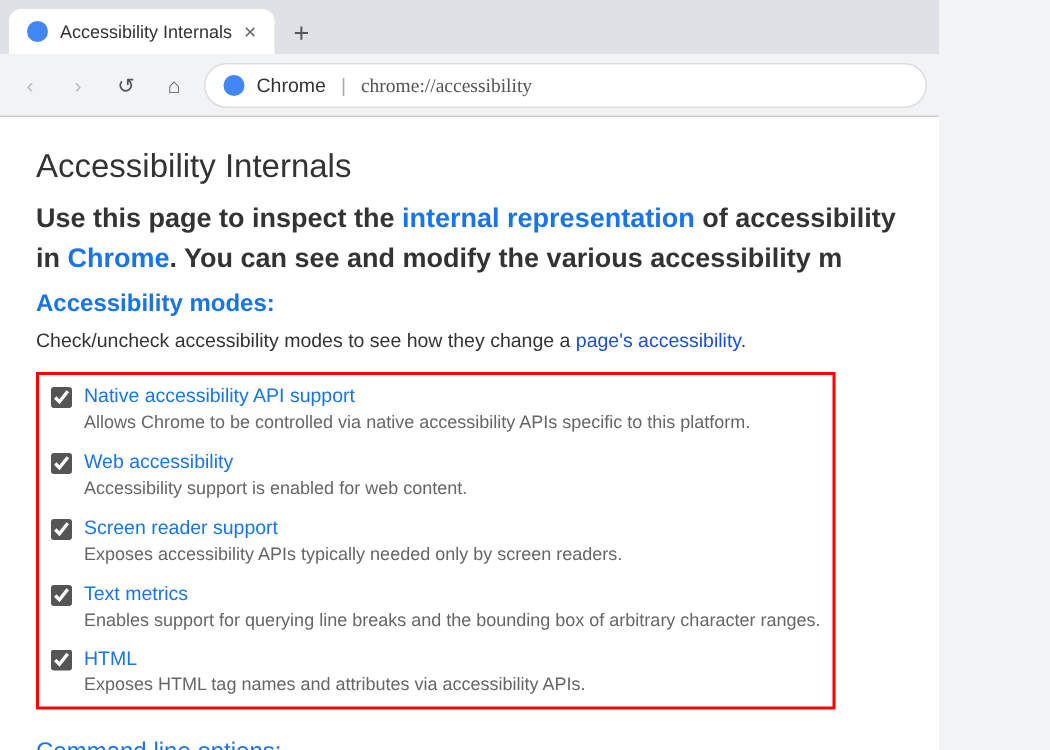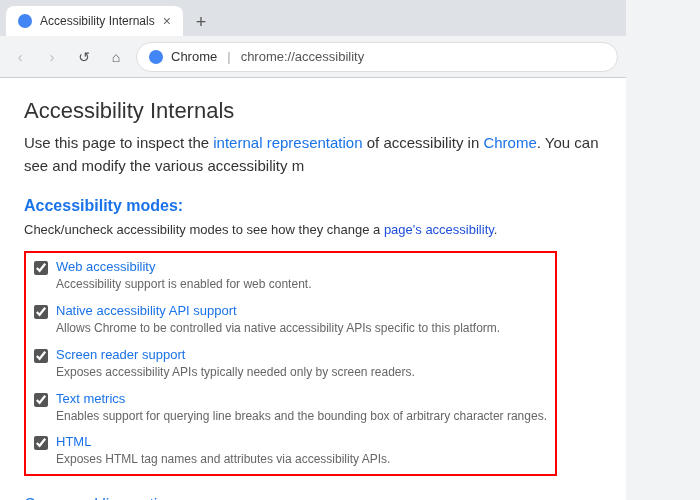--- a/index.html
+++ b/index.html
@@ -17,28 +17,28 @@
     .new-tab-btn { width: 28px; height: 28px; display: flex; align-items: center; justify-content: center; font-size: 18px; color: #555; cursor: pointer; margin-left: 4px; }
 
     
     .address-bar { display: flex; align-items: center; background: #f1f3f4; padding: 4px 8px; gap: 8px; height: 42px; border-bottom: 1px solid #ccc; }
     .nav-btn { width: 24px; height: 24px; display: flex; align-items: center; justify-content: center; color: #555; font-size: 14px; cursor: pointer; border-radius: 50%; }
     .nav-btn.disabled { color: #bbb; cursor: default; }
     .url-bar { display: flex; align-items: center; background: #fff; border-radius: 20px; padding: 4px 12px; flex: 1; height: 30px; gap: 8px; border: 1px solid #ddd; }
     .url-favicon { width: 14px; height: 14px; border-radius: 50%; background: #4285f4; flex-shrink: 0; }
     .url-site { color: #333; font-size: 13px; font-weight: 500; }
     .url-sep { color: #aaa; margin: 0 2px; }
-    .url-path { color: #555; font-size: 13px; }
+    .url-path { color: #555; font-size: 13px; font-family: Liberation Serif, serif; }
 
     
     .page-content { background: #fff; flex: 1; overflow-y: auto; padding: 20px 24px; }
 
     
     .page-title { font-size: 22px; font-weight: normal; color: #333; margin-bottom: 8px; }
-    .page-desc { font-size: 15px; color: #333; line-height: 1.5; margin-bottom: 20px; }
+    .page-desc { font-size: 18px; color: #333; line-height: 1.5; margin-bottom: 8px; font-weight: bold; }
     .page-desc a, .inline-link { color: #1a73e8; text-decoration: none; }
 
     
     .section-heading { font-size: 16px; color: #1a73e8; font-weight: bold; margin-bottom: 6px; }
     .section-intro { font-size: 13px; color: #333; margin-bottom: 12px; line-height: 1.4; }
     .section-intro a { color: #1d4ed8; text-decoration: none; }
 
     
     .modes-list { border: 2px solid red; padding: 6px 8px; margin-bottom: 20px; display: inline-block; }
     .mode-item { display: flex; align-items: flex-start; gap: 8px; margin-bottom: 10px; }
@@ -88,28 +88,28 @@
 
     <p class="section-intro">
       <span>Check/uncheck accessibility modes to see how they change a </span><a class="inline-link">page's accessibility</a><span>.</span>
     </p>
 
     <div class="modes-list">
       
     <div class="mode-item">
           <input type="checkbox" class="mode-checkbox" checked="" style="">
           <div class="mode-info">
-            <span class="mode-name">Web accessibility</span>
-            <span class="mode-desc">Accessibility support is enabled for web content.</span>
+            <span class="mode-name">Native accessibility API support</span>
+            <span class="mode-desc">Allows Chrome to be controlled via native accessibility APIs specific to this platform.</span>
           </div>
         </div><div class="mode-item">
           <input type="checkbox" class="mode-checkbox" checked="" style="">
           <div class="mode-info">
-            <span class="mode-name">Native accessibility API support</span>
-            <span class="mode-desc">Allows Chrome to be controlled via native accessibility APIs specific to this platform.</span>
+            <span class="mode-name">Web accessibility</span>
+            <span class="mode-desc">Accessibility support is enabled for web content.</span>
           </div>
         </div><div class="mode-item">
           <input type="checkbox" class="mode-checkbox" checked="" style="">
           <div class="mode-info">
             <span class="mode-name">Screen reader support</span>
             <span class="mode-desc">Exposes accessibility APIs typically needed only by screen readers.</span>
           </div>
         </div><div class="mode-item">
           <input type="checkbox" class="mode-checkbox" checked="" style="">
           <div class="mode-info">

